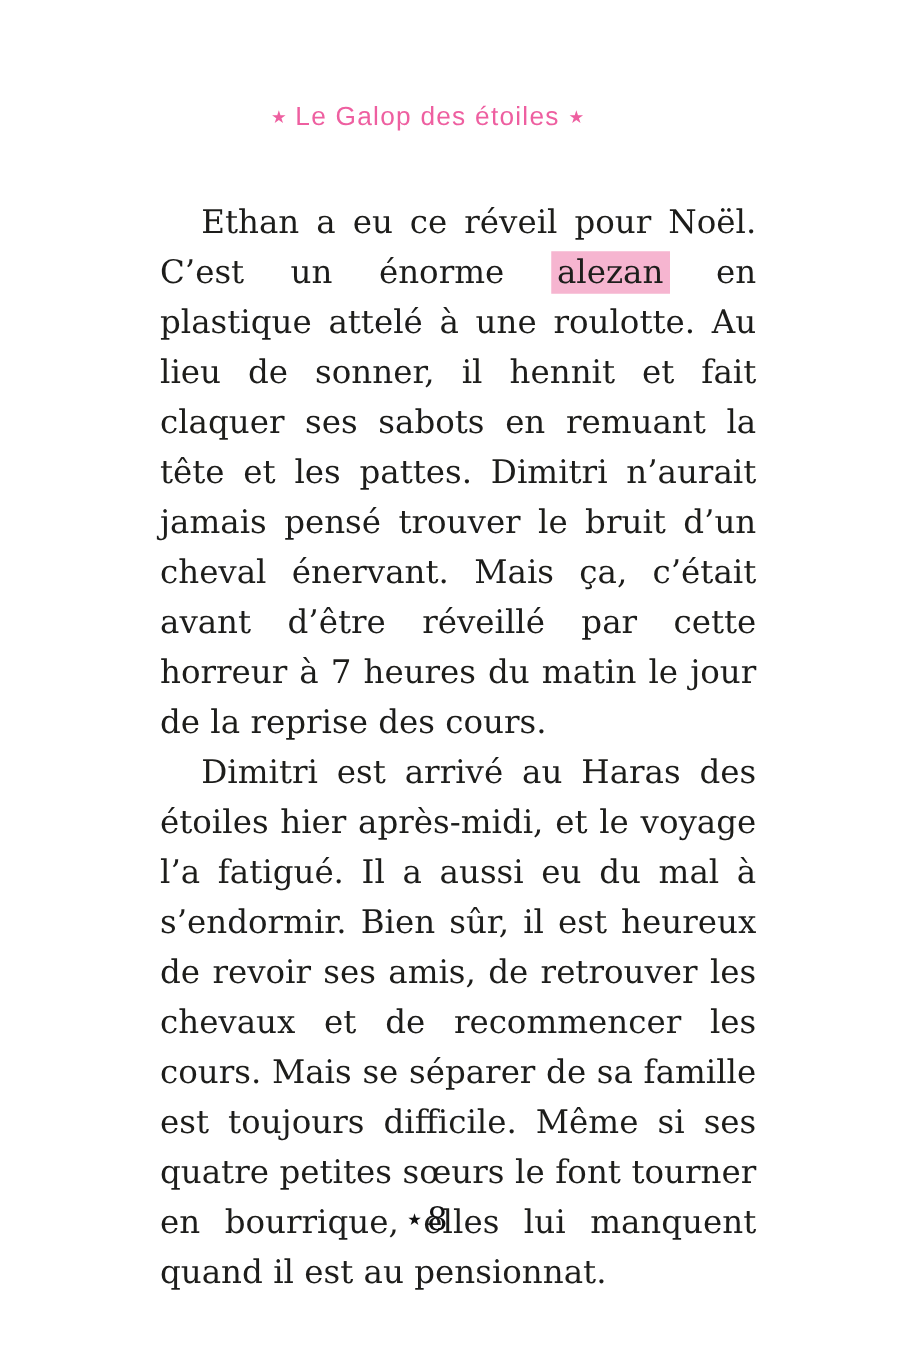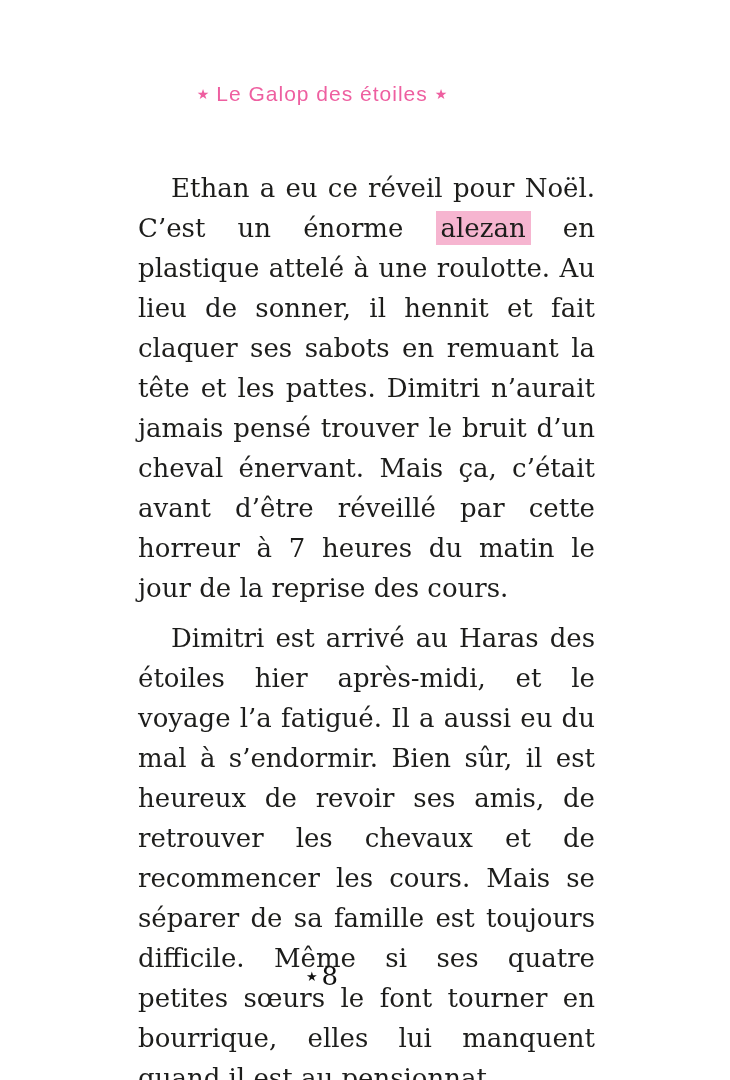--- a/index.html
+++ b/index.html
@@ -7,20 +7,21 @@
     padding: 0;
     background: #ffffff;
   }
   .page {
     position: relative;
     width: 644px;
     height: 1080px;
     background: #ffffff;
     overflow: hidden;
     font-family: "DejaVu Serif", serif;
+    padding-left: 40px;
   }
   
   .header {
     position: absolute;
     top: 82px;
     left: 0;
     right: 0;
     text-align: center;
     color: var(--accent-pink, #ee5fa0);
     font-family: "Liberation Sans", sans-serif;
@@ -41,21 +42,21 @@
     top: 158px;
     left: 128px;
     width: 477px;
     font-family: "DejaVu Serif", serif;
     font-size: 26px;
     line-height: 40px;
     color: #1d1d1b;
     text-align: justify;
   }
   .content p {
-    margin: 10px;
+    margin: 0;
     text-indent: 33px;
   }
   .content .highlight {
     background: var(--highlight-pink, #f6b5d0);
     padding: 2px 5px;
   }
   
   .footer {
     position: absolute;
     top: 961px;

